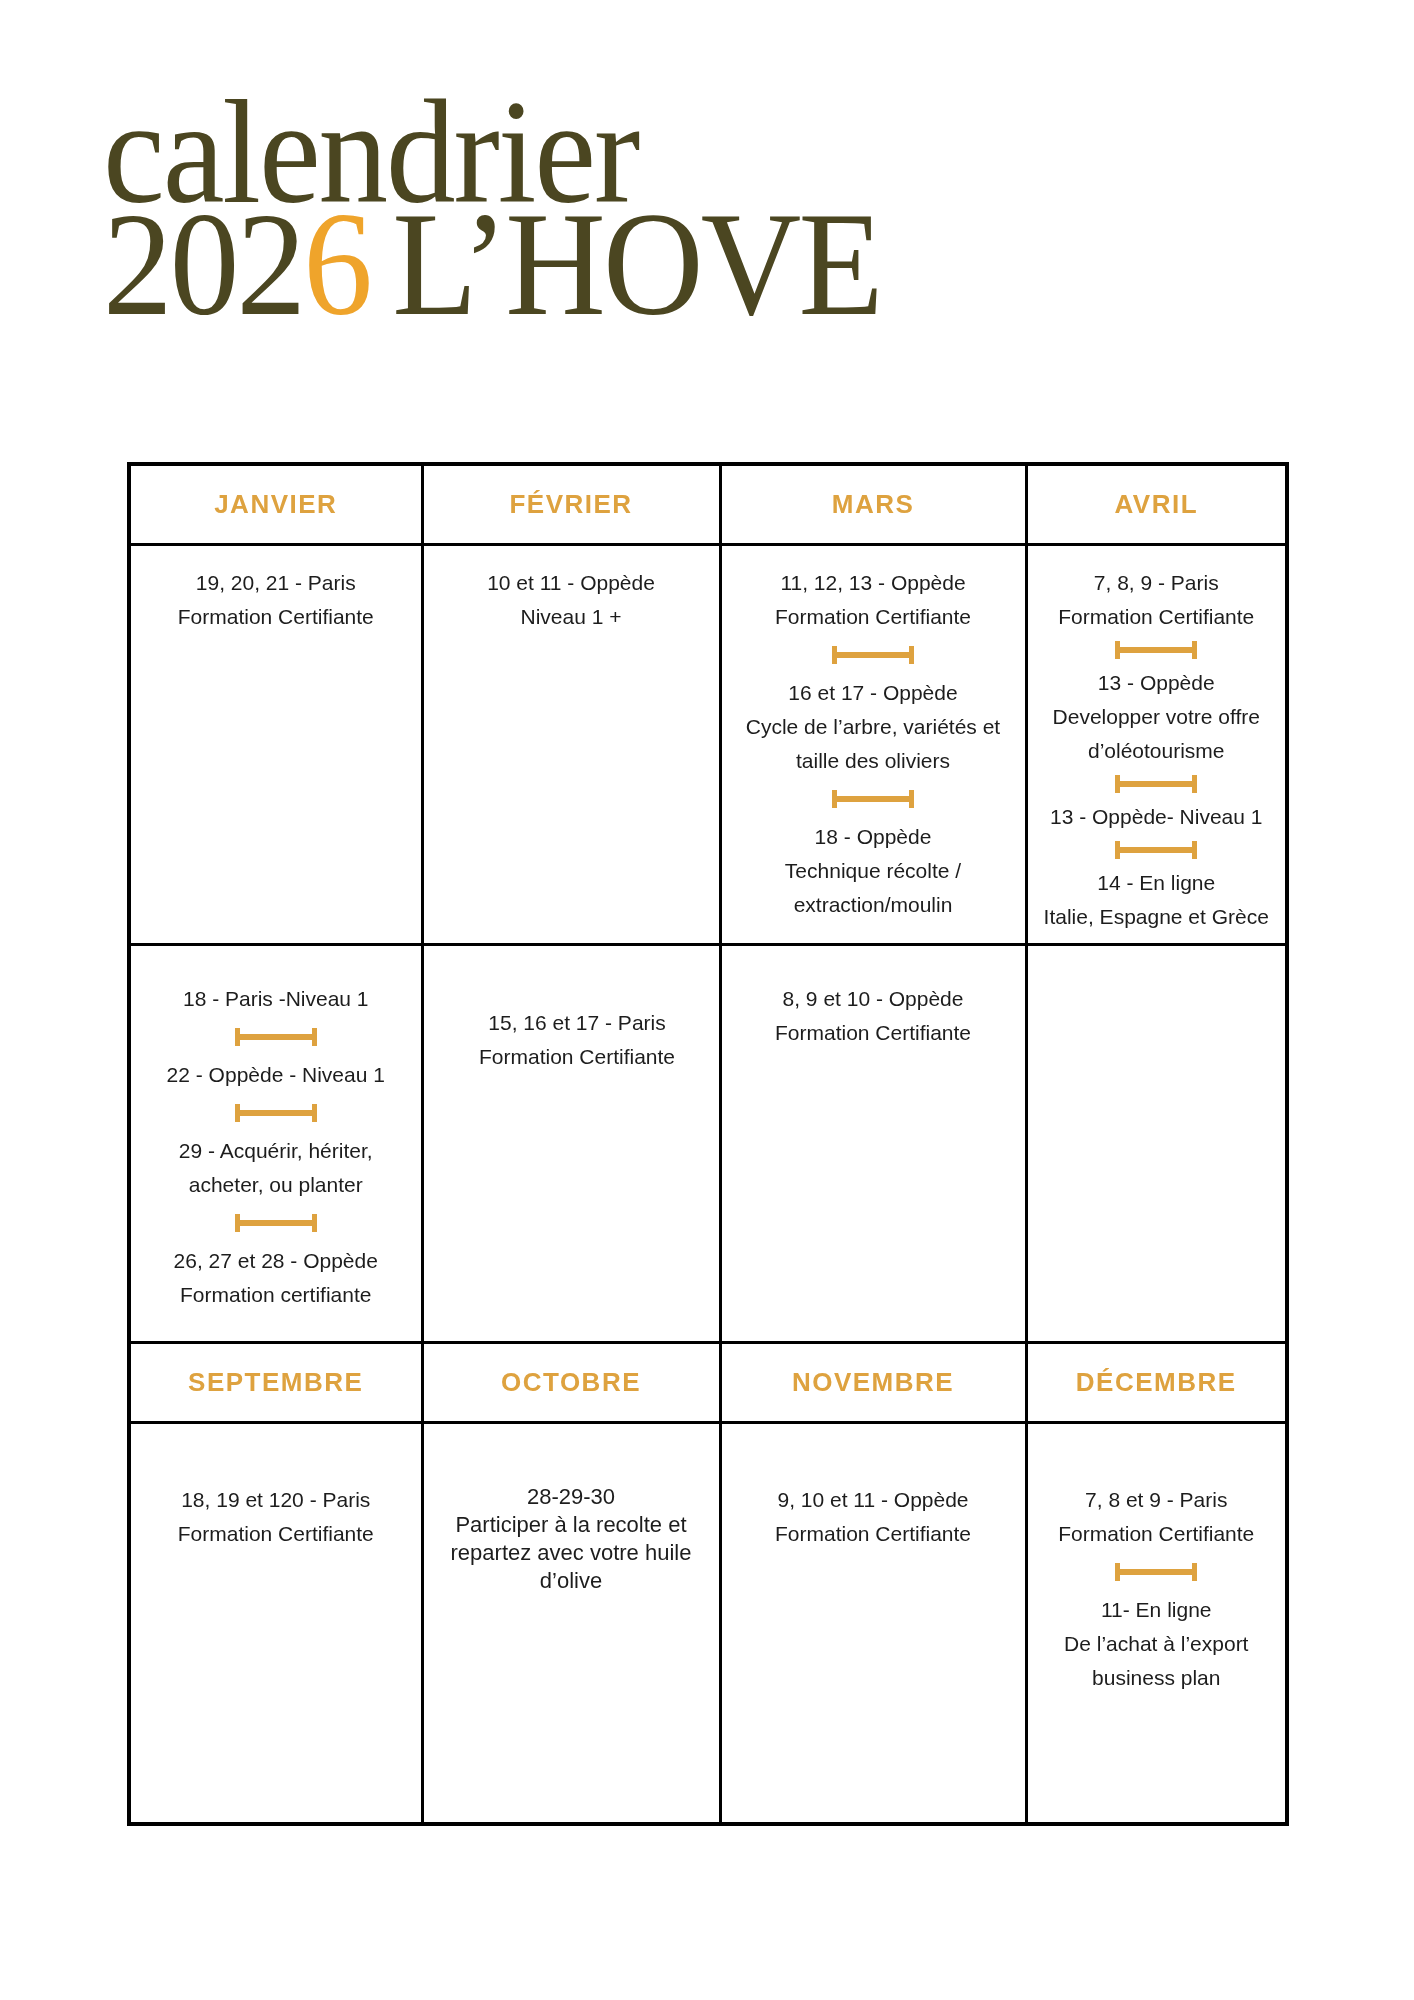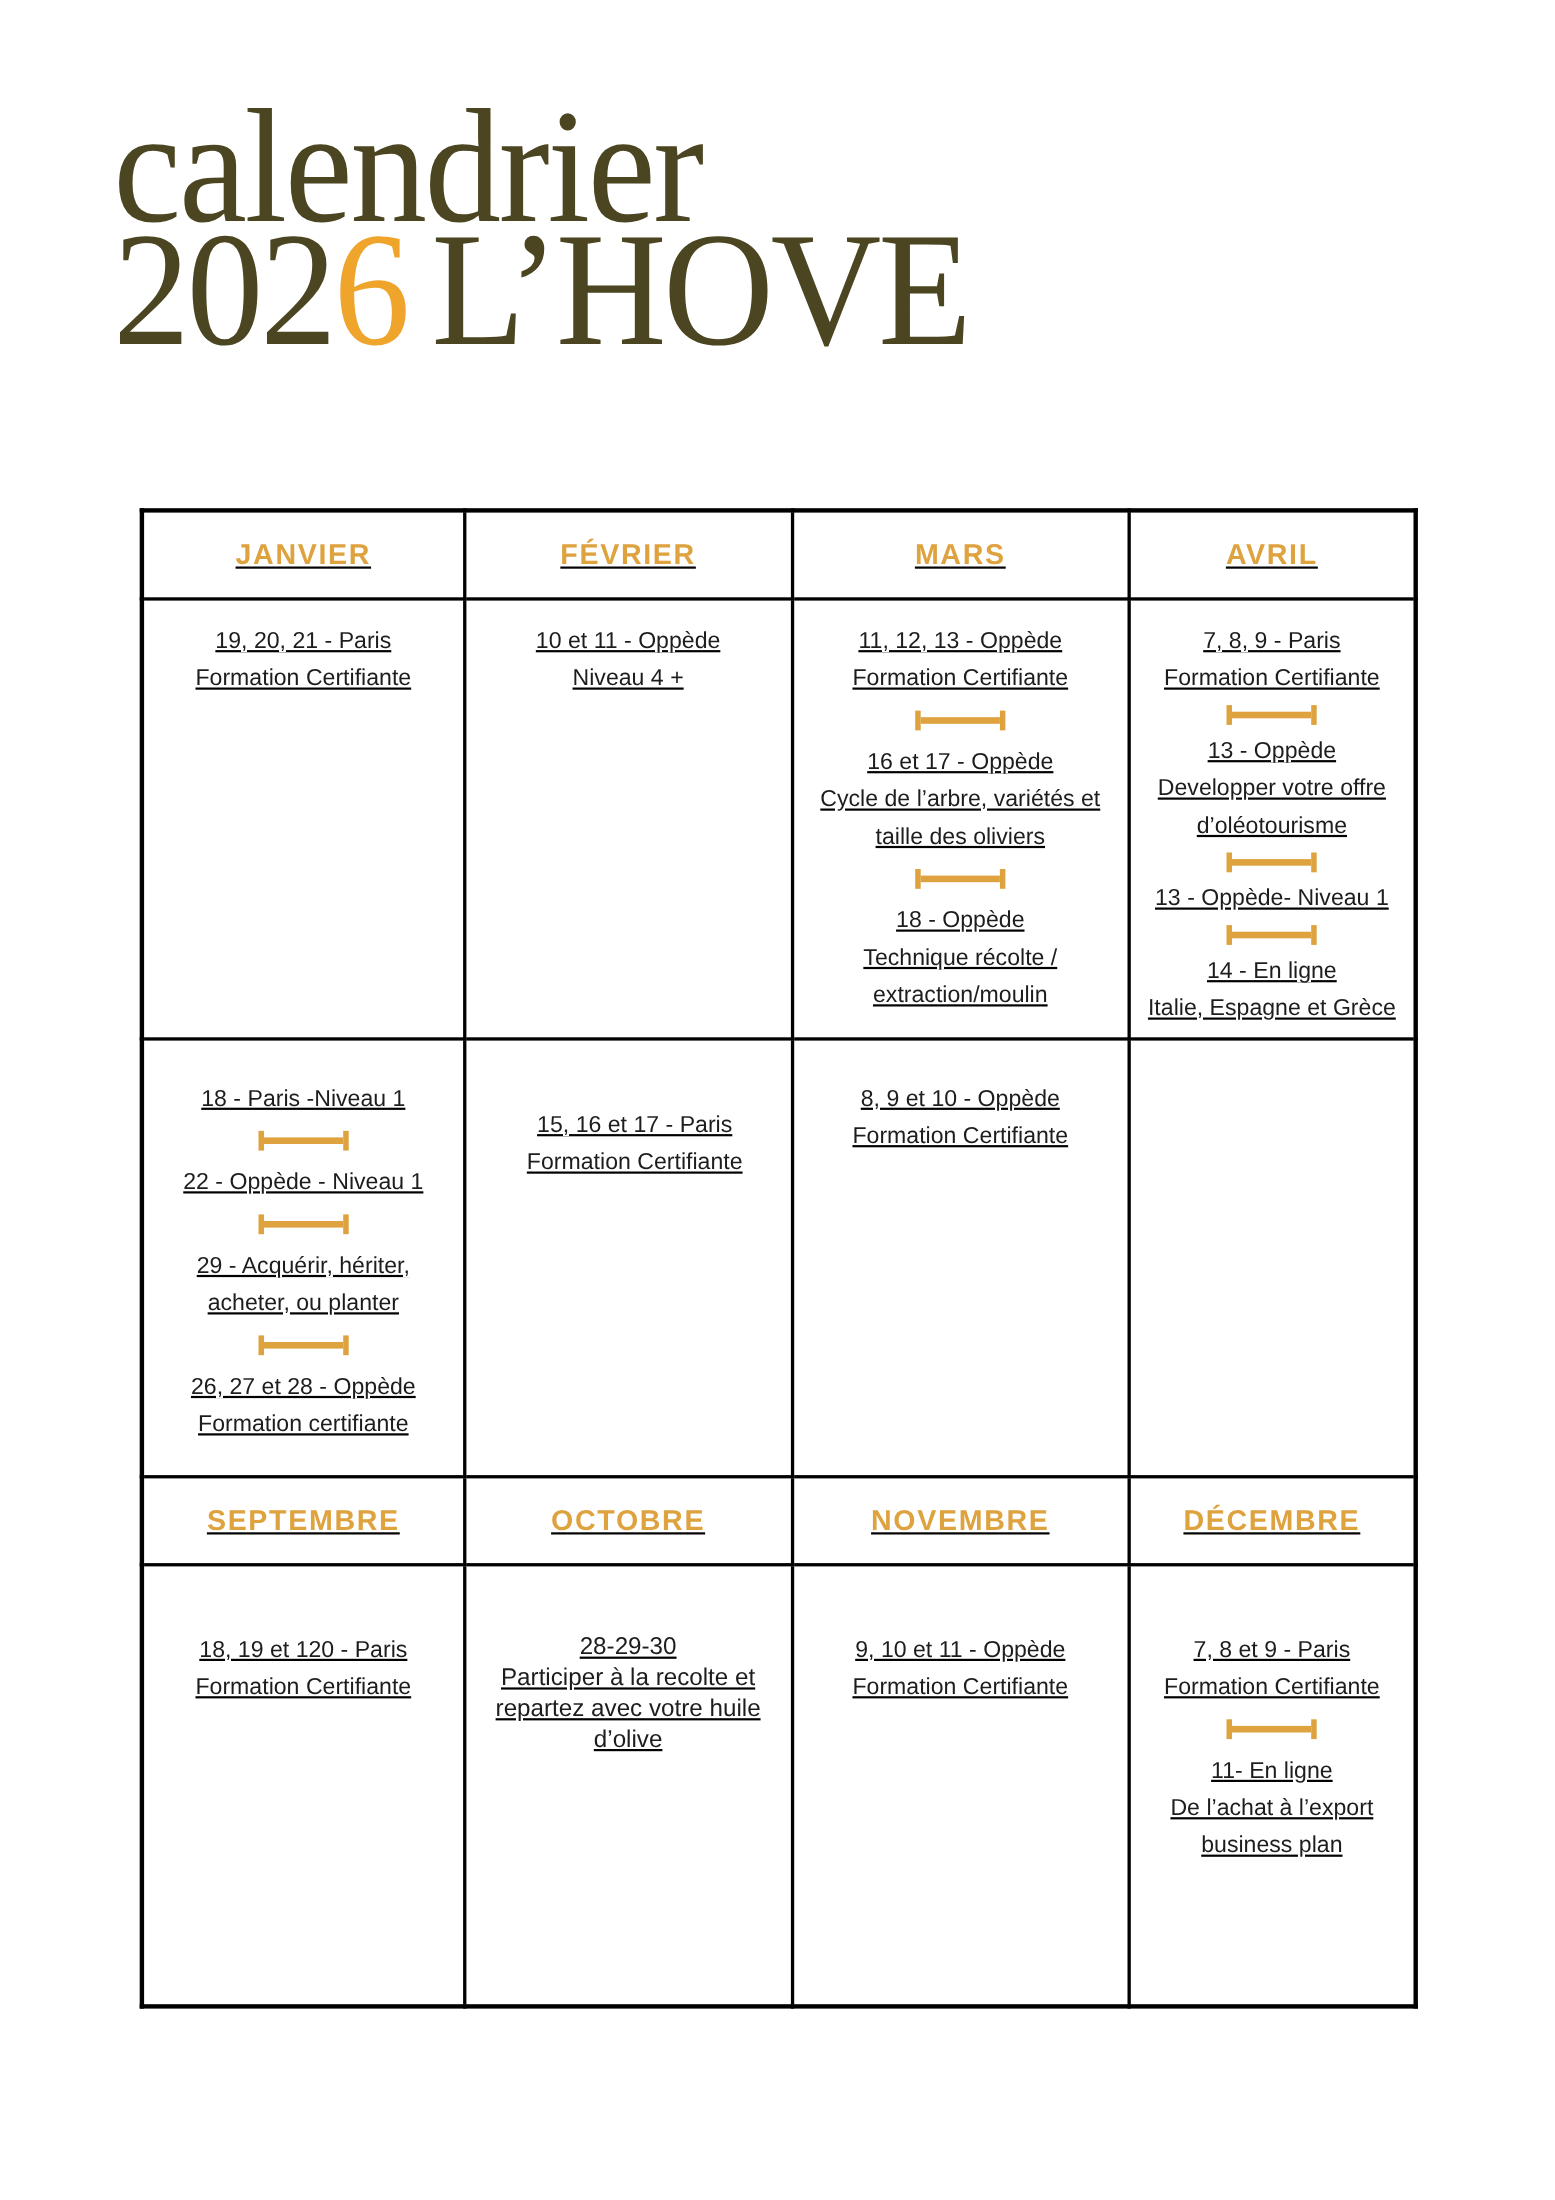--- a/index.html
+++ b/index.html
@@ -42,21 +42,20 @@
   }
   .title-line2 .accent{color:var(--accent);}
   .title-line2 .brand{margin-left:0.16em;}
   
   table.calendar{
     margin:124px 0 0 127px;
     width:1158px;
     border-collapse:collapse;
     table-layout:fixed;
     border:4px solid var(--border);
-    text-decoration:underline;
   }
   col.c1{width:293px;} col.c2{width:298px;} col.c3{width:306px;} col.c4{width:261px;}
   td{border:3px solid var(--border);background:#ffffff;}
   td.mh{
     height:80px;
     text-align:center;
     vertical-align:middle;
     color:var(--gold);
     font-weight:700;
     font-size:26px;
@@ -124,21 +123,21 @@
       <tr class="r1">
         <td class="mc">
           <div class="event">
             <div class="line">19, 20, 21 - Paris</div>
             <div class="line">Formation Certifiante</div>
           </div>
         </td>
         <td class="mc">
           <div class="event">
             <div class="line">10 et 11 - Oppède</div>
-            <div class="line">Niveau 4 +</div>
+            <div class="line">Niveau 1 +</div>
           </div>
         </td>
         <td class="mc">
           <div class="event">
             <div class="line">11, 12, 13 - Oppède</div>
             <div class="line">Formation Certifiante</div>
           </div>
           <div class="divider"></div>
           <div class="event">
             <div class="line">16 et 17 - Oppède</div>

